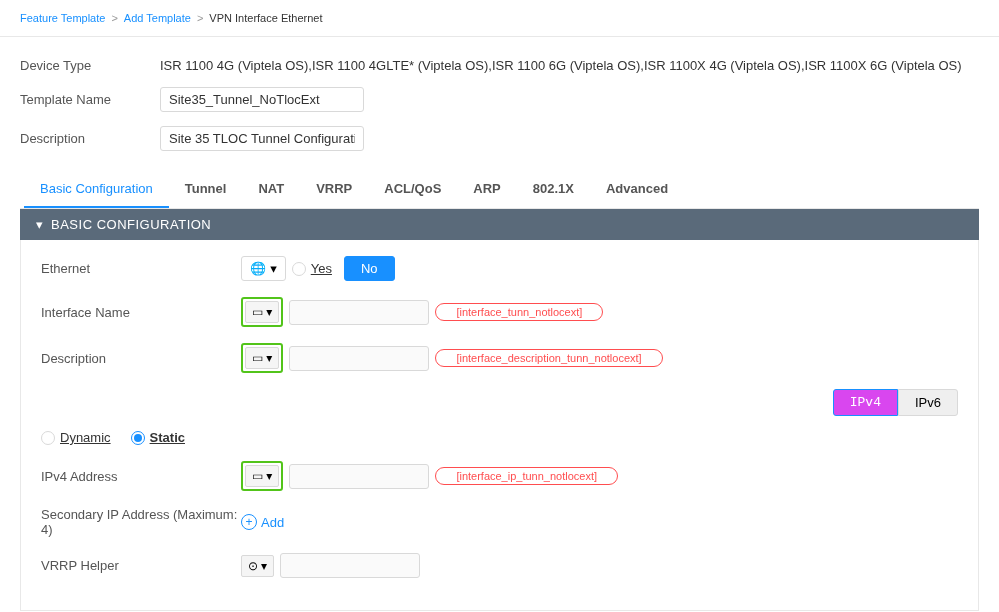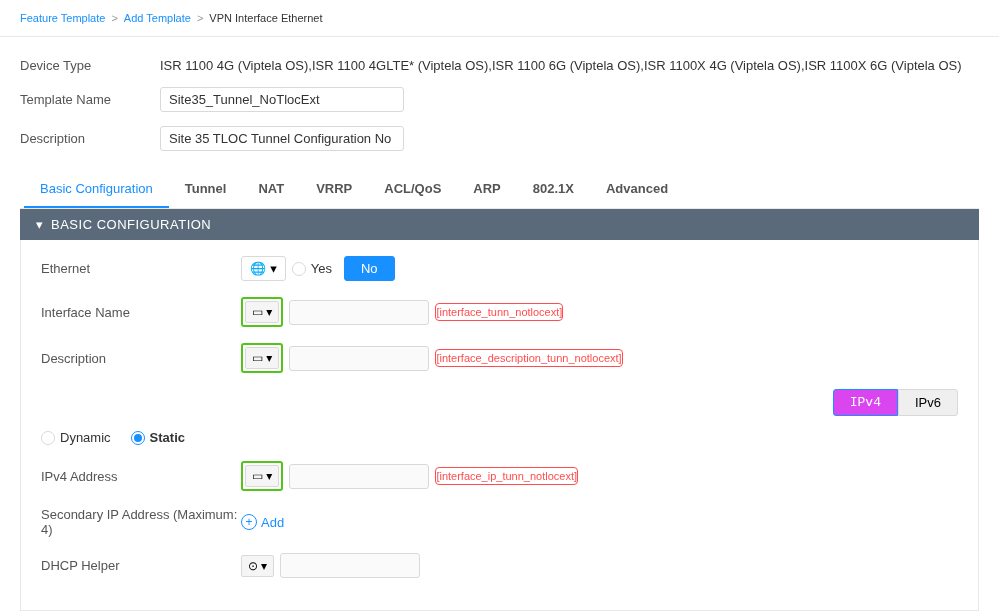--- a/index.html
+++ b/index.html
@@ -9,51 +9,51 @@
     .breadcrumb-link { color: #1890ff; cursor: pointer; }
     .breadcrumb-sep { margin: 0 6px; color: #999; }
     .breadcrumb-current { color: #333; font-weight: 500; }
     
     .page-content { padding: 16px 20px; }
     
     .field-row { display: flex; align-items: flex-start; margin-bottom: 14px; }
     .field-label { width: 140px; min-width: 140px; color: #555; padding-top: 5px; font-size: 13px; }
     .field-value { color: #333; font-size: 13px; padding-top: 5px; }
     
-    .input-field { border: 1px solid #d9d9d9; border-radius: 3px; padding: 4px 8px; font-size: 13px; width: 244px; color: #333; }
+    .input-field { border: 1px solid #d9d9d9; border-radius: 3px; padding: 4px 8px; font-size: 13px; width: 204px; color: #333; }
     
     .tabs { display: flex; align-items: center; border-bottom: 1px solid #e8e8e8; margin: 20px 0 0 0; padding: 0 4px; }
     .tab { padding: 10px 16px; cursor: pointer; font-size: 13px; color: #555; border-bottom: 2px solid transparent; white-space: nowrap; font-weight: bold; }
     .tab.active { color: #1890ff; border-bottom: 2px solid #1890ff; font-weight: 500; }
     
     .section-header { display: flex; align-items: center; background: #5a6a7a; color: #fff; padding: 8px 16px; font-size: 13px; font-weight: 500; letter-spacing: 0.5px; margin-bottom: 0; }
     .section-header-icon { margin-right: 8px; cursor: pointer; }
     
     .section-body { padding: 16px 20px; border: 1px solid #e8e8e8; border-top: none; }
     
     .form-row { display: flex; align-items: center; margin-bottom: 16px; }
     .form-label { width: 200px; min-width: 200px; color: #555; font-size: 13px; }
     .form-control { display: flex; align-items: center; gap: 6px; }
     
     .globe-btn { display: flex; align-items: center; border: 1px solid #d9d9d9; border-radius: 3px; padding: 4px 8px; cursor: pointer; background: #fff; font-size: 13px; gap: 4px; }
     
     .radio-group { display: flex; align-items: center; gap: 12px; }
-    .radio-option { display: flex; align-items: flex-end; gap: 5px; cursor: pointer; font-size: 13px; }
+    .radio-option { display: flex; align-items: flex-end; gap: 5px; cursor: pointer; font-size: 13px; text-decoration: underline; }
     .radio-circle { width: 14px; height: 14px; border-radius: 50%; border: 1px solid #d9d9d9; background: #fff; display: flex; align-items: center; justify-content: center; }
     .radio-circle.checked { border-color: #1890ff; background: #fff; }
     .radio-circle.checked::after { content: ''; width: 8px; height: 8px; border-radius: 50%; background: #1890ff; display: block; }
     
     .no-btn { background: #1890ff; color: #fff; border: 1px solid #1890ff; border-radius: 3px; padding: 4px 16px; cursor: pointer; font-size: 13px; }
     
     .green-box { border: 2px solid #52c41a; border-radius: 3px; padding: 2px; display: flex; align-items: center; }
     .mini-btn { display: flex; align-items: center; border: 1px solid #d9d9d9; border-radius: 2px; padding: 3px 6px; cursor: pointer; background: #f5f5f5; font-size: 12px; gap: 3px; }
     
     .text-input { border: 1px solid #d9d9d9; border-radius: 3px; padding: 4px 8px; font-size: 13px; width: 140px; background: #fafafa; }
     
-    .red-tag { border: 1px solid #ff4d4f; border-radius: 4px; padding: 2px 0; font-size: 11px; color: #ff4d4f; background: #fff; white-space: nowrap; }
+    .red-tag { border: 1px solid #ff4d4f; border-radius: 9px; padding: 2px 20px; font-size: 11px; color: #ff4d4f; background: #fff; white-space: nowrap; }
     
     .ipv4-ipv6 { display: flex; align-items: center; margin-bottom: 14px; justify-content: flex-end; }
     .ip-tab { padding: 5px 16px; border: 1px solid #d9d9d9; cursor: pointer; font-size: 13px; }
     .ip-tab.active { background: #d946ef; color: #fff; border-color: #1890ff; font-family: Liberation Mono, monospace; }
     .ip-tab:first-child { border-radius: 3px 0 0 3px; }
     .ip-tab:last-child { border-radius: 0 3px 3px 0; }
     
     .dynamic-static { display: flex; align-items: center; gap: 20px; margin-bottom: 16px; }
     
     .add-link { color: #1890ff; cursor: pointer; display: flex; align-items: center; gap: 4px; font-size: 13px; }
@@ -187,21 +187,21 @@
       <div class="form-label">Secondary IP Address (Maximum: 4)</div>
       <div class="form-control">
         <span class="add-link">
           <span class="circle-add">+</span>
           <span>Add</span>
         </span>
       </div>
     </div>
 
     <div class="form-row">
-      <div class="form-label">DHCP Helper</div>
+      <div class="form-label">VRRP Helper</div>
       <div class="form-control">
         <button class="clock-btn">
           <span>⊙</span>
           <span>▾</span>
         </button>
         <input class="text-input" type="text" style="">
       </div>
     </div>
 
   </div>

